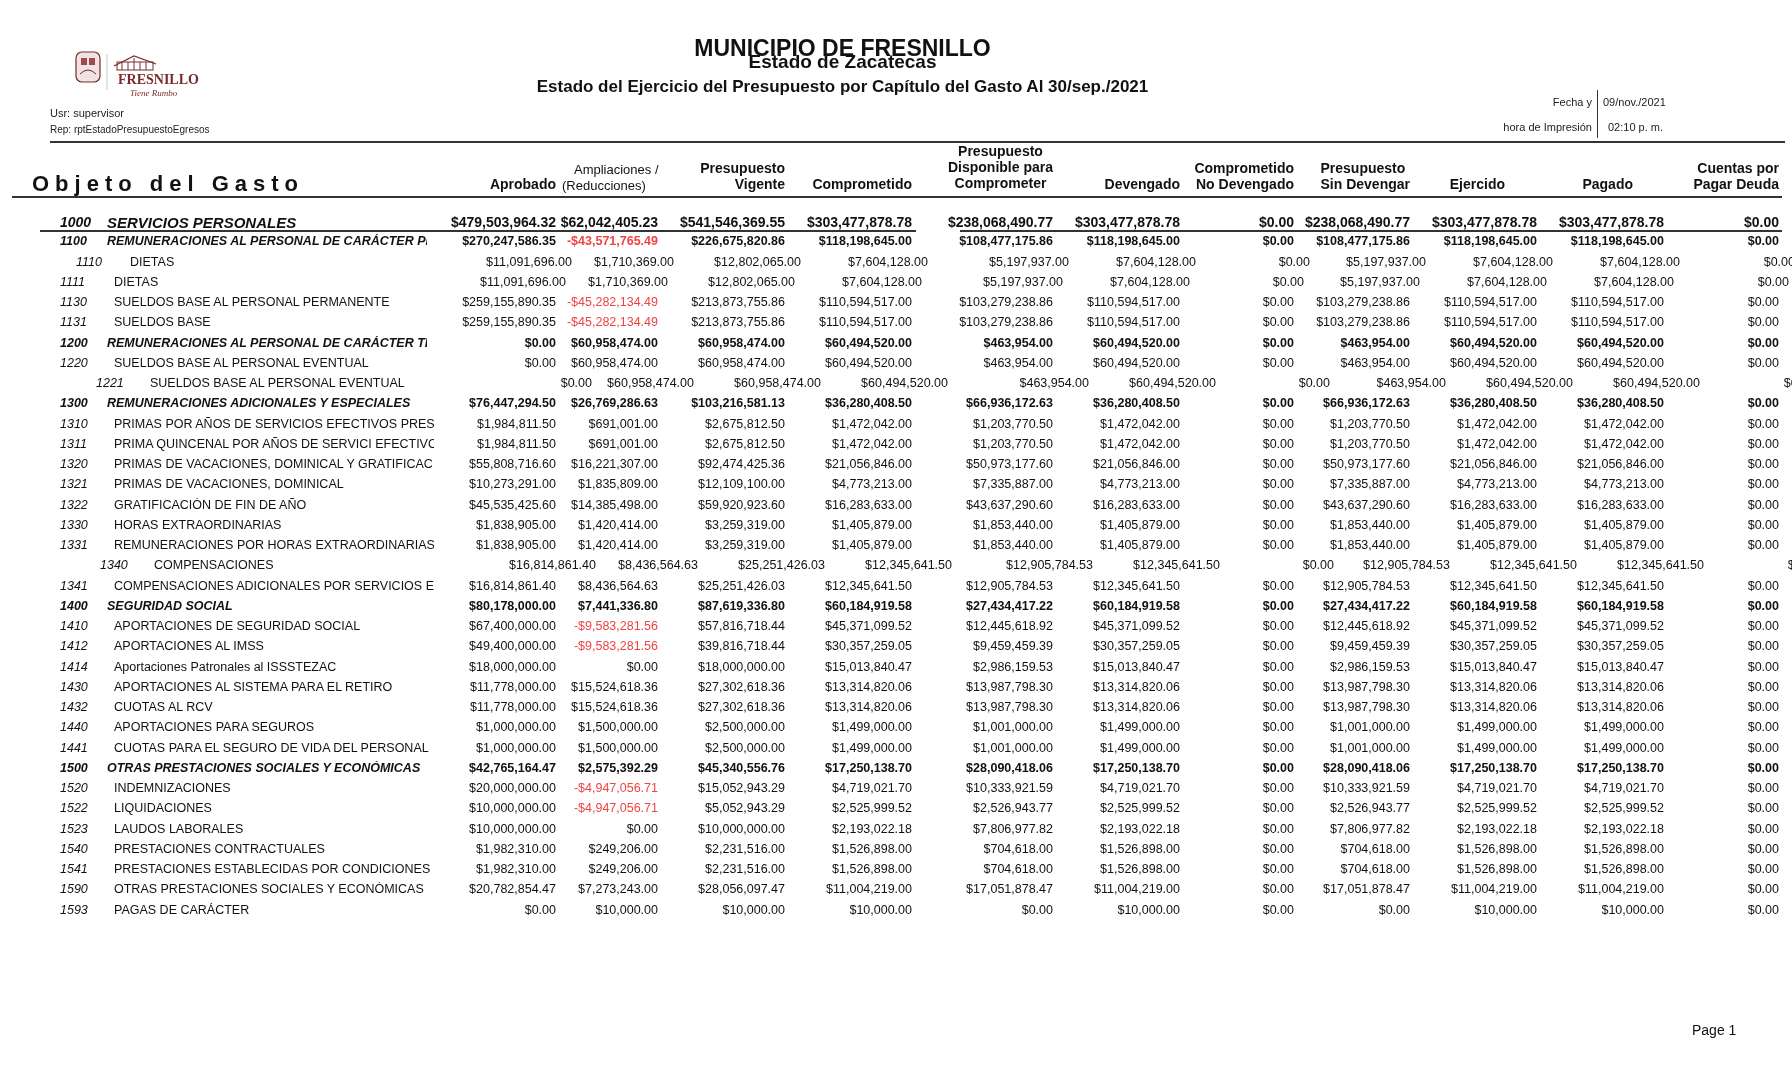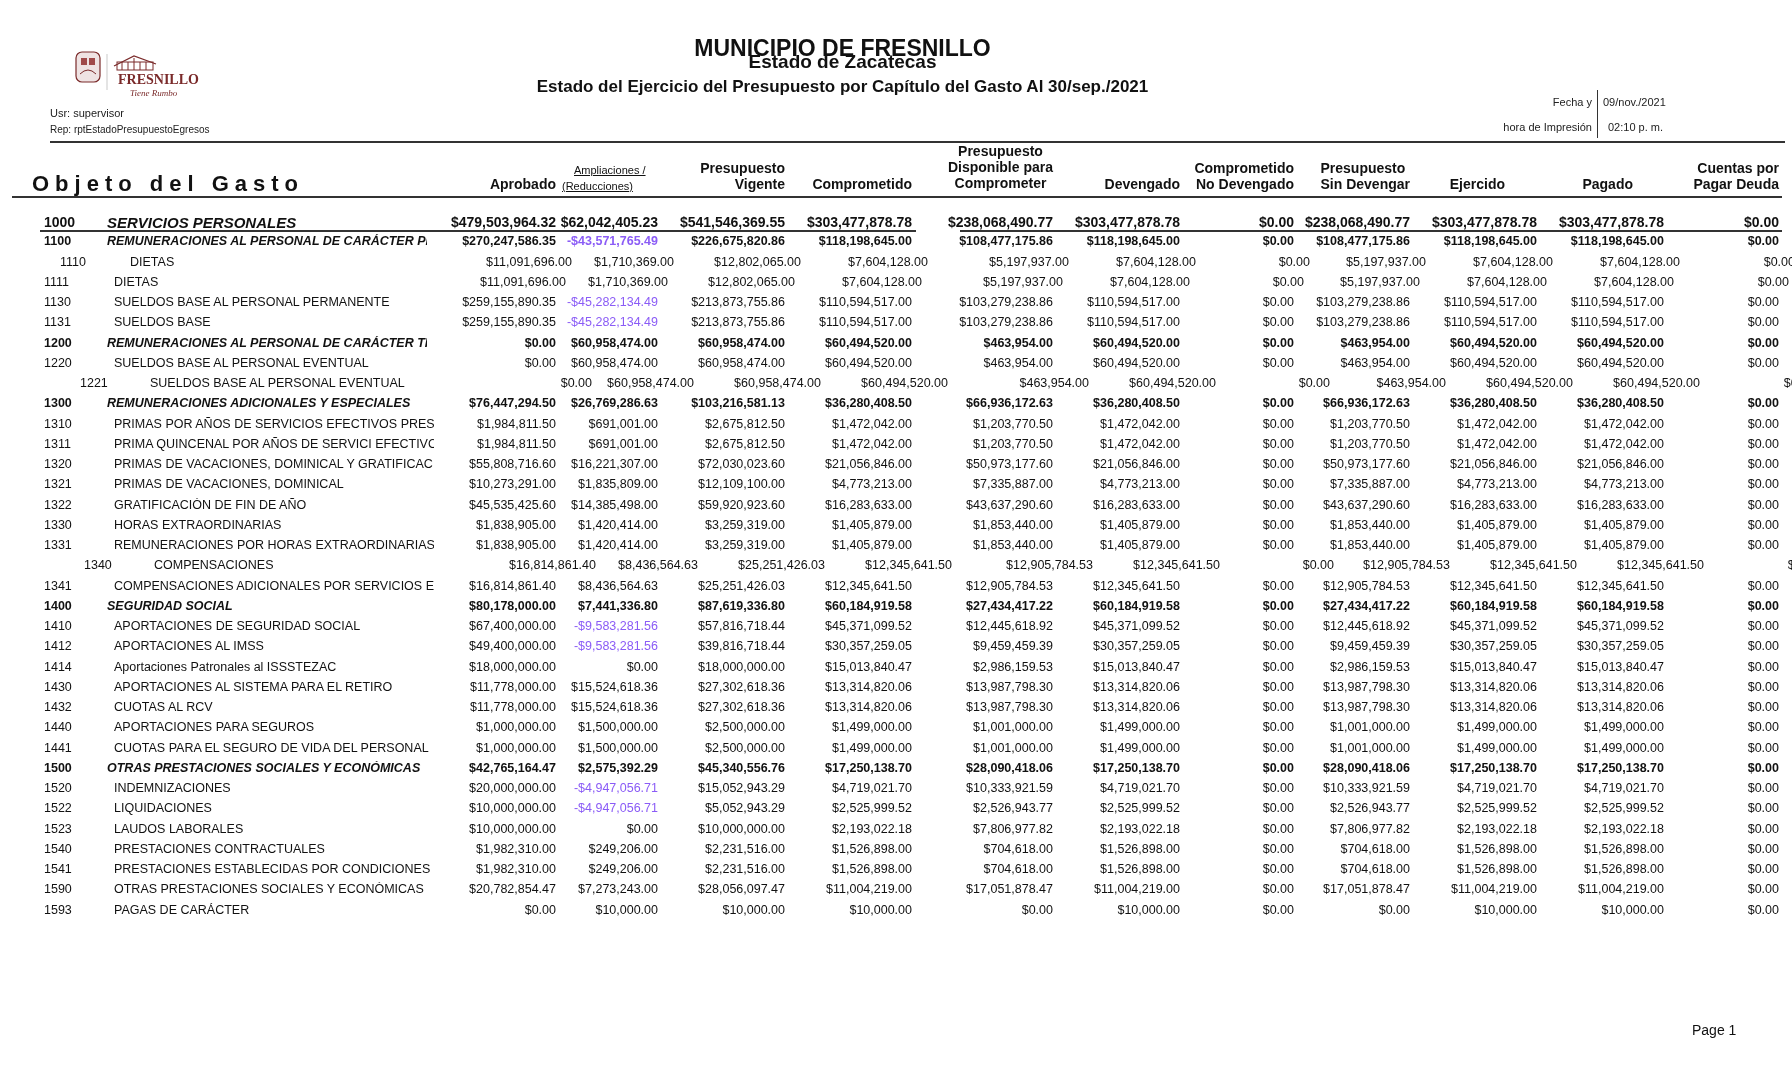--- a/index.html
+++ b/index.html
@@ -6,32 +6,32 @@
   body { width:1792px; height:1088px; position:relative; overflow:hidden; font-family:"Liberation Sans", sans-serif; color:#111; }
   .abs { position:absolute; white-space:nowrap; }
   .title { left:0; width:1685px; text-align:center; font-weight:bold; }
   #t1 { top:35px; font-size:23px; }
   #t2 { top:51px; font-size:19px; }
   #t3 { top:77px; font-size:17px; }
   .logo { left:72px; top:50px; width:130px; height:50px; }
   .meta { font-size:11px; color:#222; }
   .rule { position:absolute; background:#333; }
   .hdr { position:absolute; font-weight:bold; font-size:14px; text-align:right; line-height:16px; }
-  .hdr small { font-size:11px; font-weight:normal;text-decoration:underline; }
+  .hdr small { font-size:13px; font-weight:normal; }
   .objeto { left:32px; top:171px; font-size:22px; font-weight:bold; letter-spacing:6px; }
   .row { position:absolute; left:0; width:1792px; height:20px; font-size:12.5px; }
   .row span { position:absolute; top:0; white-space:nowrap; }
-  .row .code { left:44px; }
+  .row .code { left:60px;font-style:italic; }
   .row .name { left:114px; width:320px; overflow:hidden; }
   .row.bold { font-weight:bold; }
   .row.bold .name { left:107px;font-style:italic; }
   .row.top { font-size:14px; }
   .row.top .name { font-size:15px; }
   .num { text-align:right; }
-  .neg { color:#8b5cf6; }
+  .neg { color:#ef4444; }
   .c0 { right:calc(1792px - 556px); }
   .c1 { right:calc(1792px - 658px); }
   .c2 { right:calc(1792px - 785px); }
   .c3 { right:calc(1792px - 912px); }
   .c4 { right:calc(1792px - 1053px); }
   .c5 { right:calc(1792px - 1180px); }
   .c6 { right:calc(1792px - 1294px); }
   .c7 { right:calc(1792px - 1410px); }
   .c8 { right:calc(1792px - 1537px); }
   .c9 { right:calc(1792px - 1664px); }
@@ -289,21 +289,21 @@
       <span class="num c7">$1,203,770.50</span>
       <span class="num c8">$1,472,042.00</span>
       <span class="num c9">$1,472,042.00</span>
       <span class="num c10">$0.00</span>
     </div>
     <div class="row" style="top: 457px;">
       <span class="code">1320</span>
       <span class="name">PRIMAS DE VACACIONES, DOMINICAL Y GRATIFICAC</span>
       <span class="num c0">$55,808,716.60</span>
       <span class="num c1">$16,221,307.00</span>
-      <span class="num c2">$72,030,023.60</span>
+      <span class="num c2">$92,474,425.36</span>
       <span class="num c3">$21,056,846.00</span>
       <span class="num c4">$50,973,177.60</span>
       <span class="num c5">$21,056,846.00</span>
       <span class="num c6">$0.00</span>
       <span class="num c7">$50,973,177.60</span>
       <span class="num c8">$21,056,846.00</span>
       <span class="num c9">$21,056,846.00</span>
       <span class="num c10">$0.00</span>
     </div>
     <div class="row" style="top: 477.25px;">

